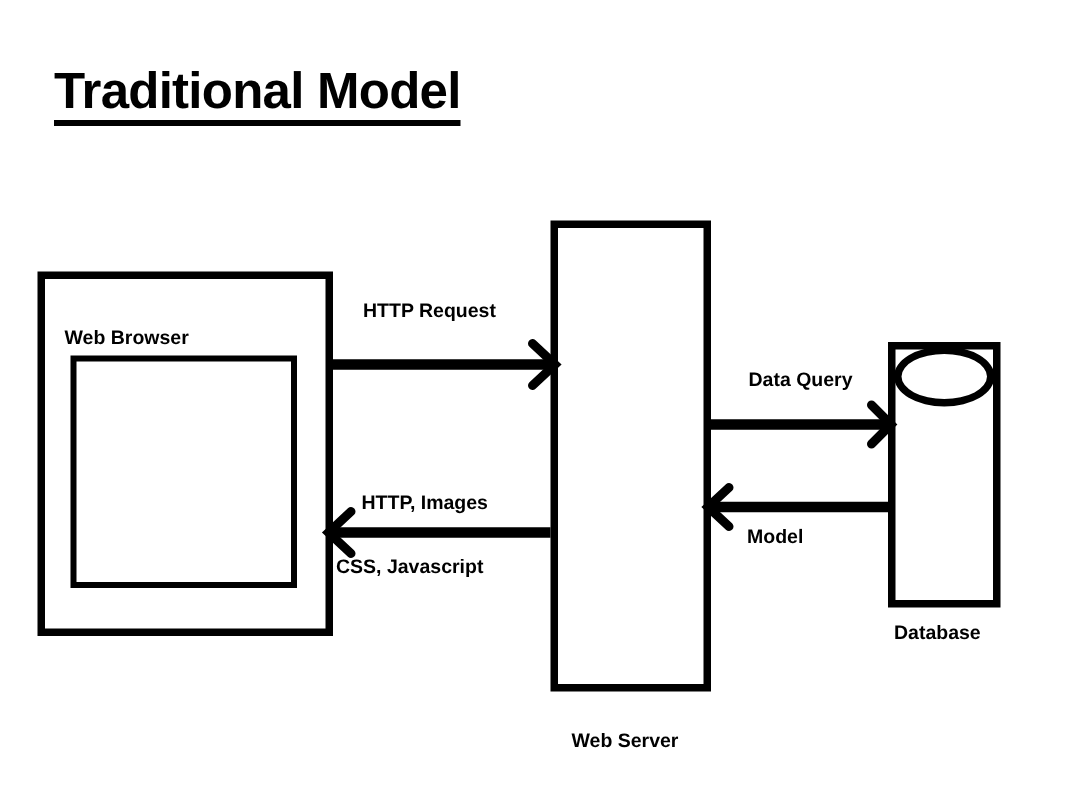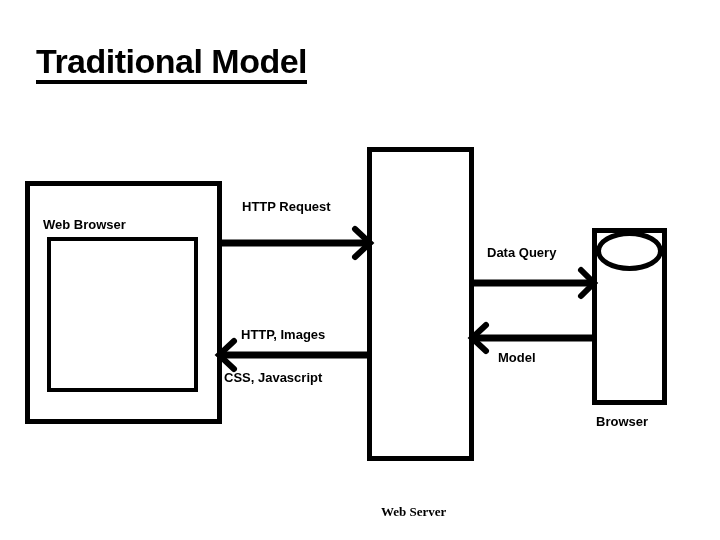--- a/index.html
+++ b/index.html
@@ -59,21 +59,21 @@
   
   .shape-label {
     position: absolute;
     font-size: 13px;
     font-weight: bold;
     color: #000000;
     white-space: nowrap;
     font-stretch: condensed;
   }
   #label-web-browser { left: 43px;  top: 200px; margin-top: 17px; }
-  #label-web-server  { left: 381px; top: 504px; font-family: Liberation Serif, serif; }
+  #label-web-server  { left: 381px; top: 486px; }
   #label-database    { left: 596px; top: 414px; }
 
   
   #arrows {
     position: absolute;
     left: 0; top: 0;
     width: 720px; height: 540px;
     pointer-events: none;
   }
 
@@ -82,41 +82,41 @@
     position: absolute;
     font-size: 13px;
     font-weight: bold;
     color: #000000;
     white-space: nowrap;
     font-stretch: condensed;
   }
   #label-http-request  { left: 242px; top: 199px; }
   #label-html-images   { left: 241px; top: 327px; }
   #label-css-js        { left: 224px; top: 370px; }
-  #label-data-query    { left: 487px; top: 245px; }
+  #label-data-query    { left: 499px; top: 245px; }
   #label-data          { left: 498px; top: 350px; }
 </style>
 </head>
 <body>
 
 <div id="slide">
 
   <div id="title">Traditional Model</div>
 
   <div class="box" id="browser-box"></div>
 
   <div class="box" id="browser-inner"></div>
   <div class="shape-label" id="label-web-browser">Web Browser</div>
 
   <div class="box" id="server-box"></div>
   <div class="shape-label" id="label-web-server">Web Server</div>
 
   <div class="box" id="db-body"></div>
   <div id="db-ellipse"></div>
-  <div class="shape-label" id="label-database">Browser</div>
+  <div class="shape-label" id="label-database">Database</div>
 
   <svg id="arrows" viewBox="0 0 720 540" xmlns="http://www.w3.org/2000/svg">
 
     <g>
       <line x1="222" y1="243" x2="367" y2="243" stroke="#000000" stroke-width="7"></line>
       <polyline points="355,229 370,243 355,257" fill="none" stroke="#000000" stroke-width="6" stroke-linecap="round" stroke-linejoin="miter"></polyline>
     </g>
 
     <g>
       <line x1="367" y1="355" x2="222" y2="355" stroke="#000000" stroke-width="7"></line>

